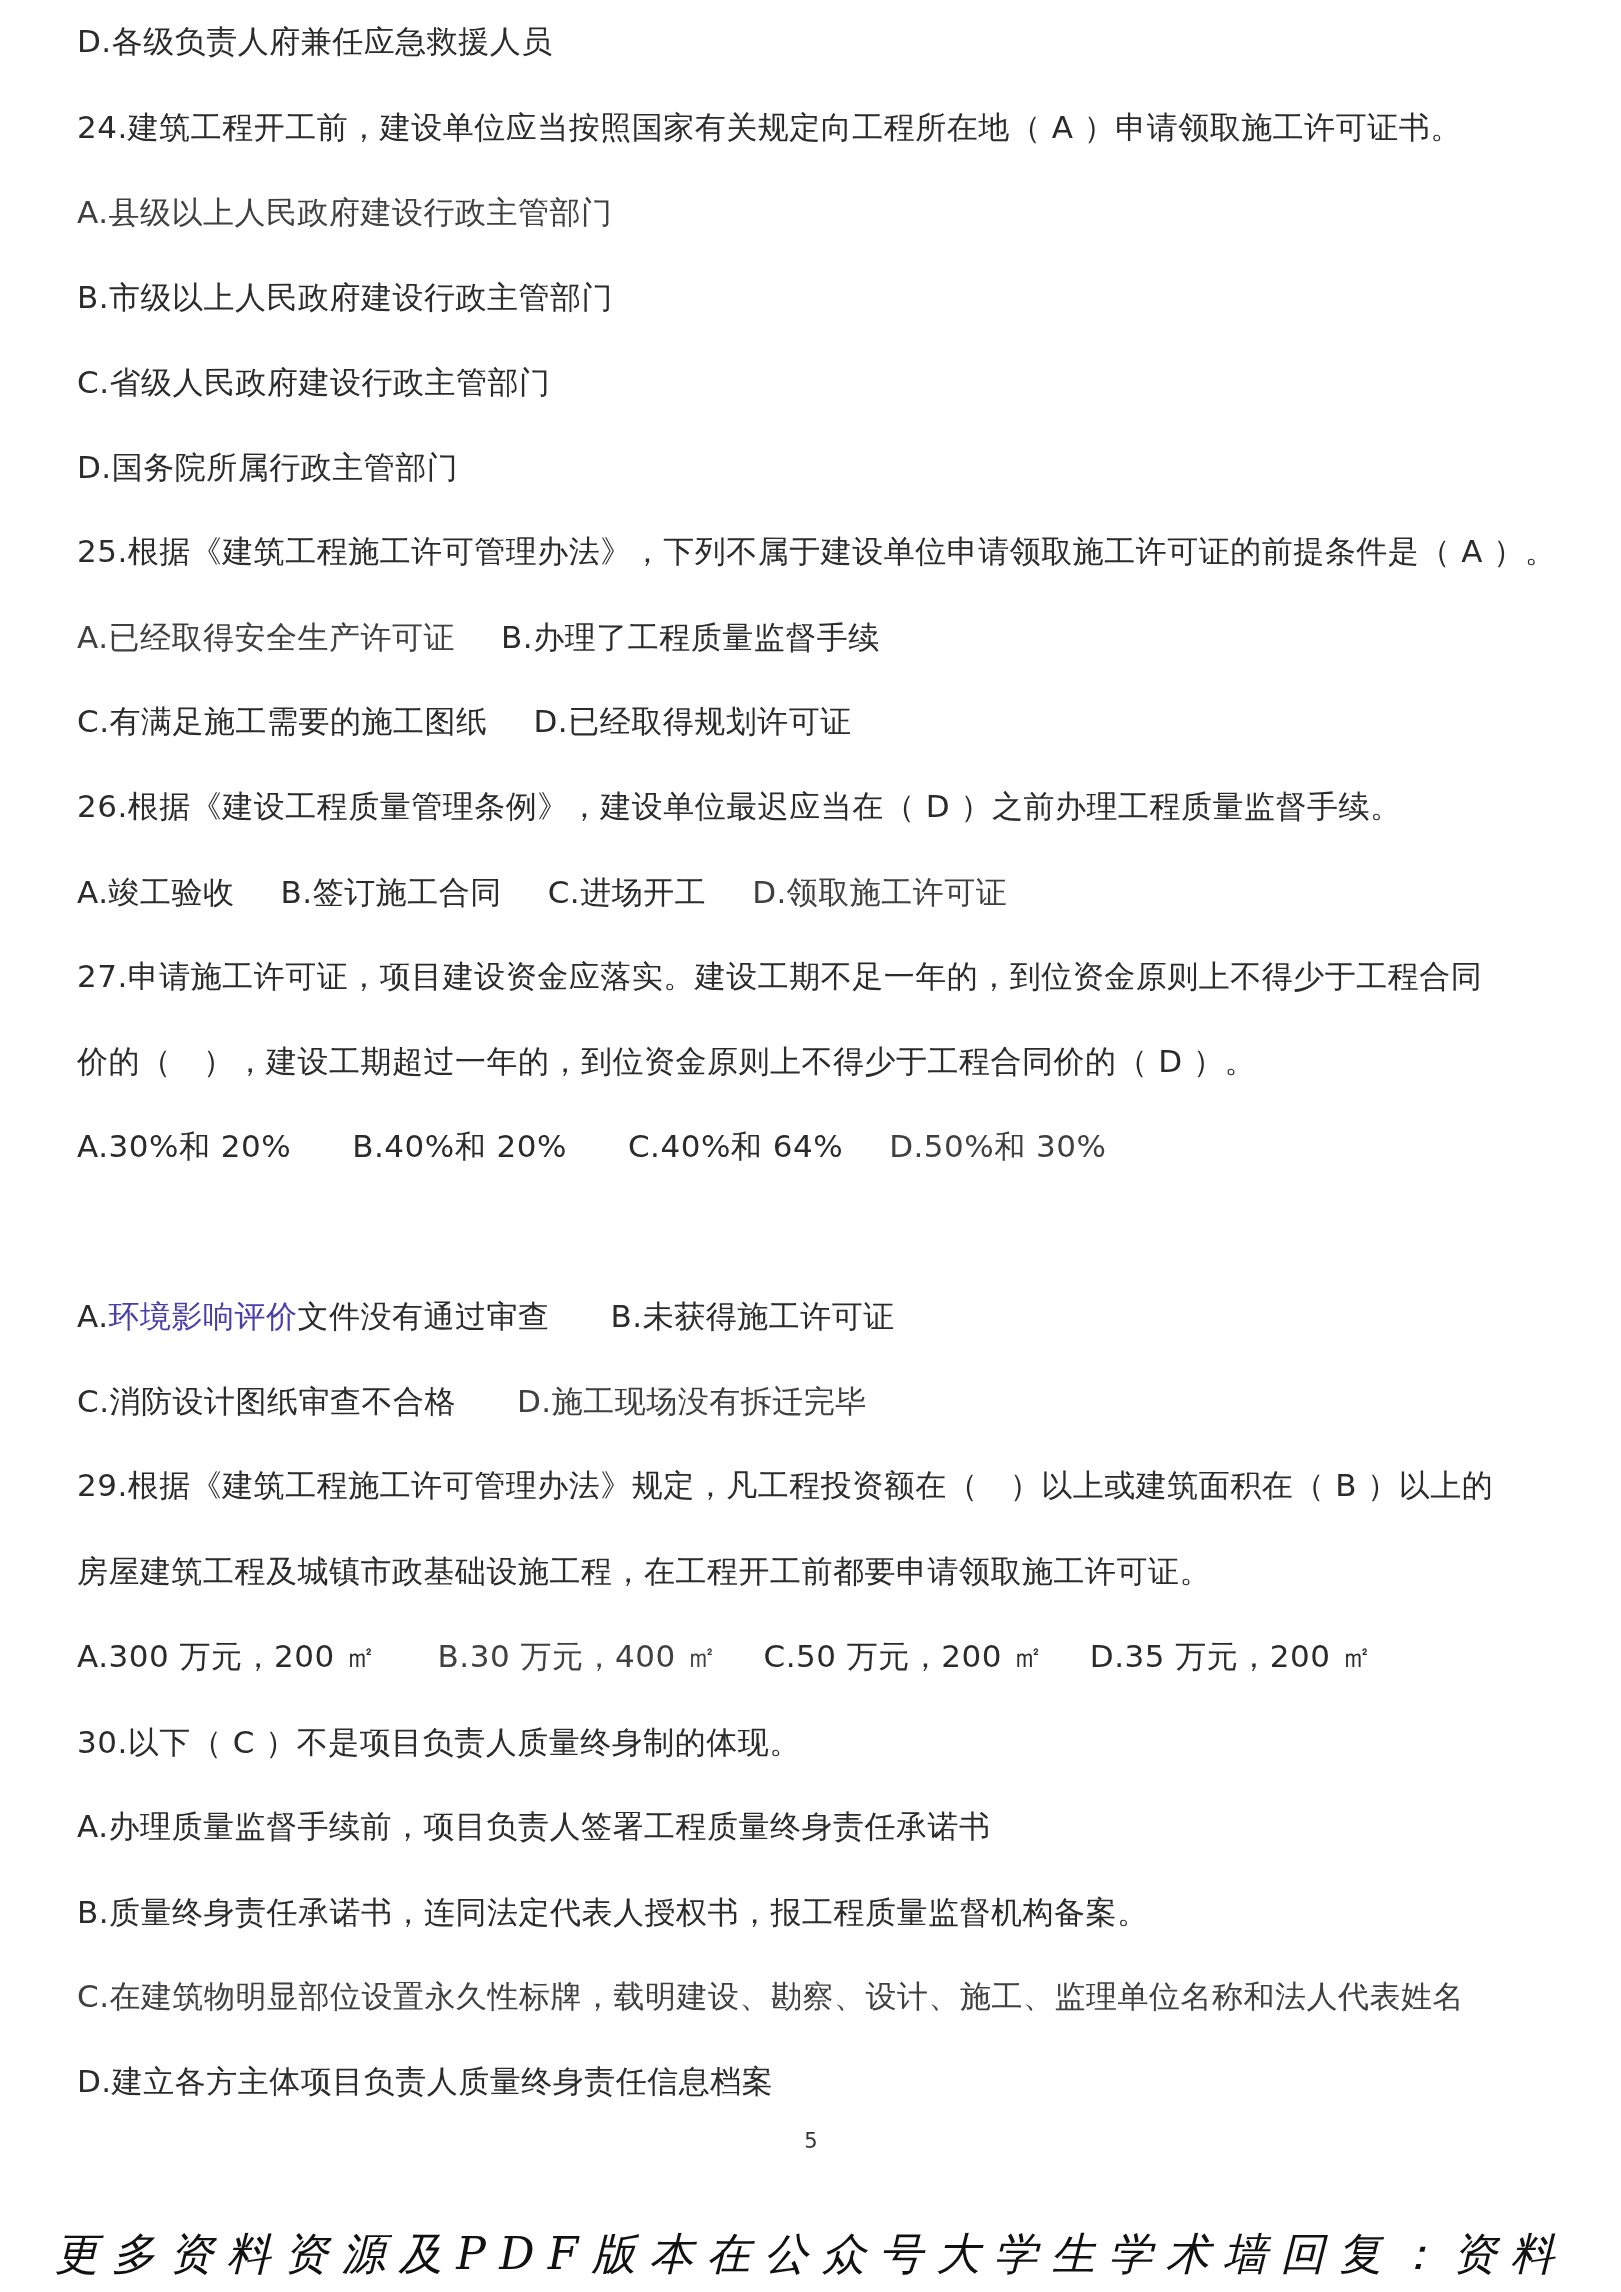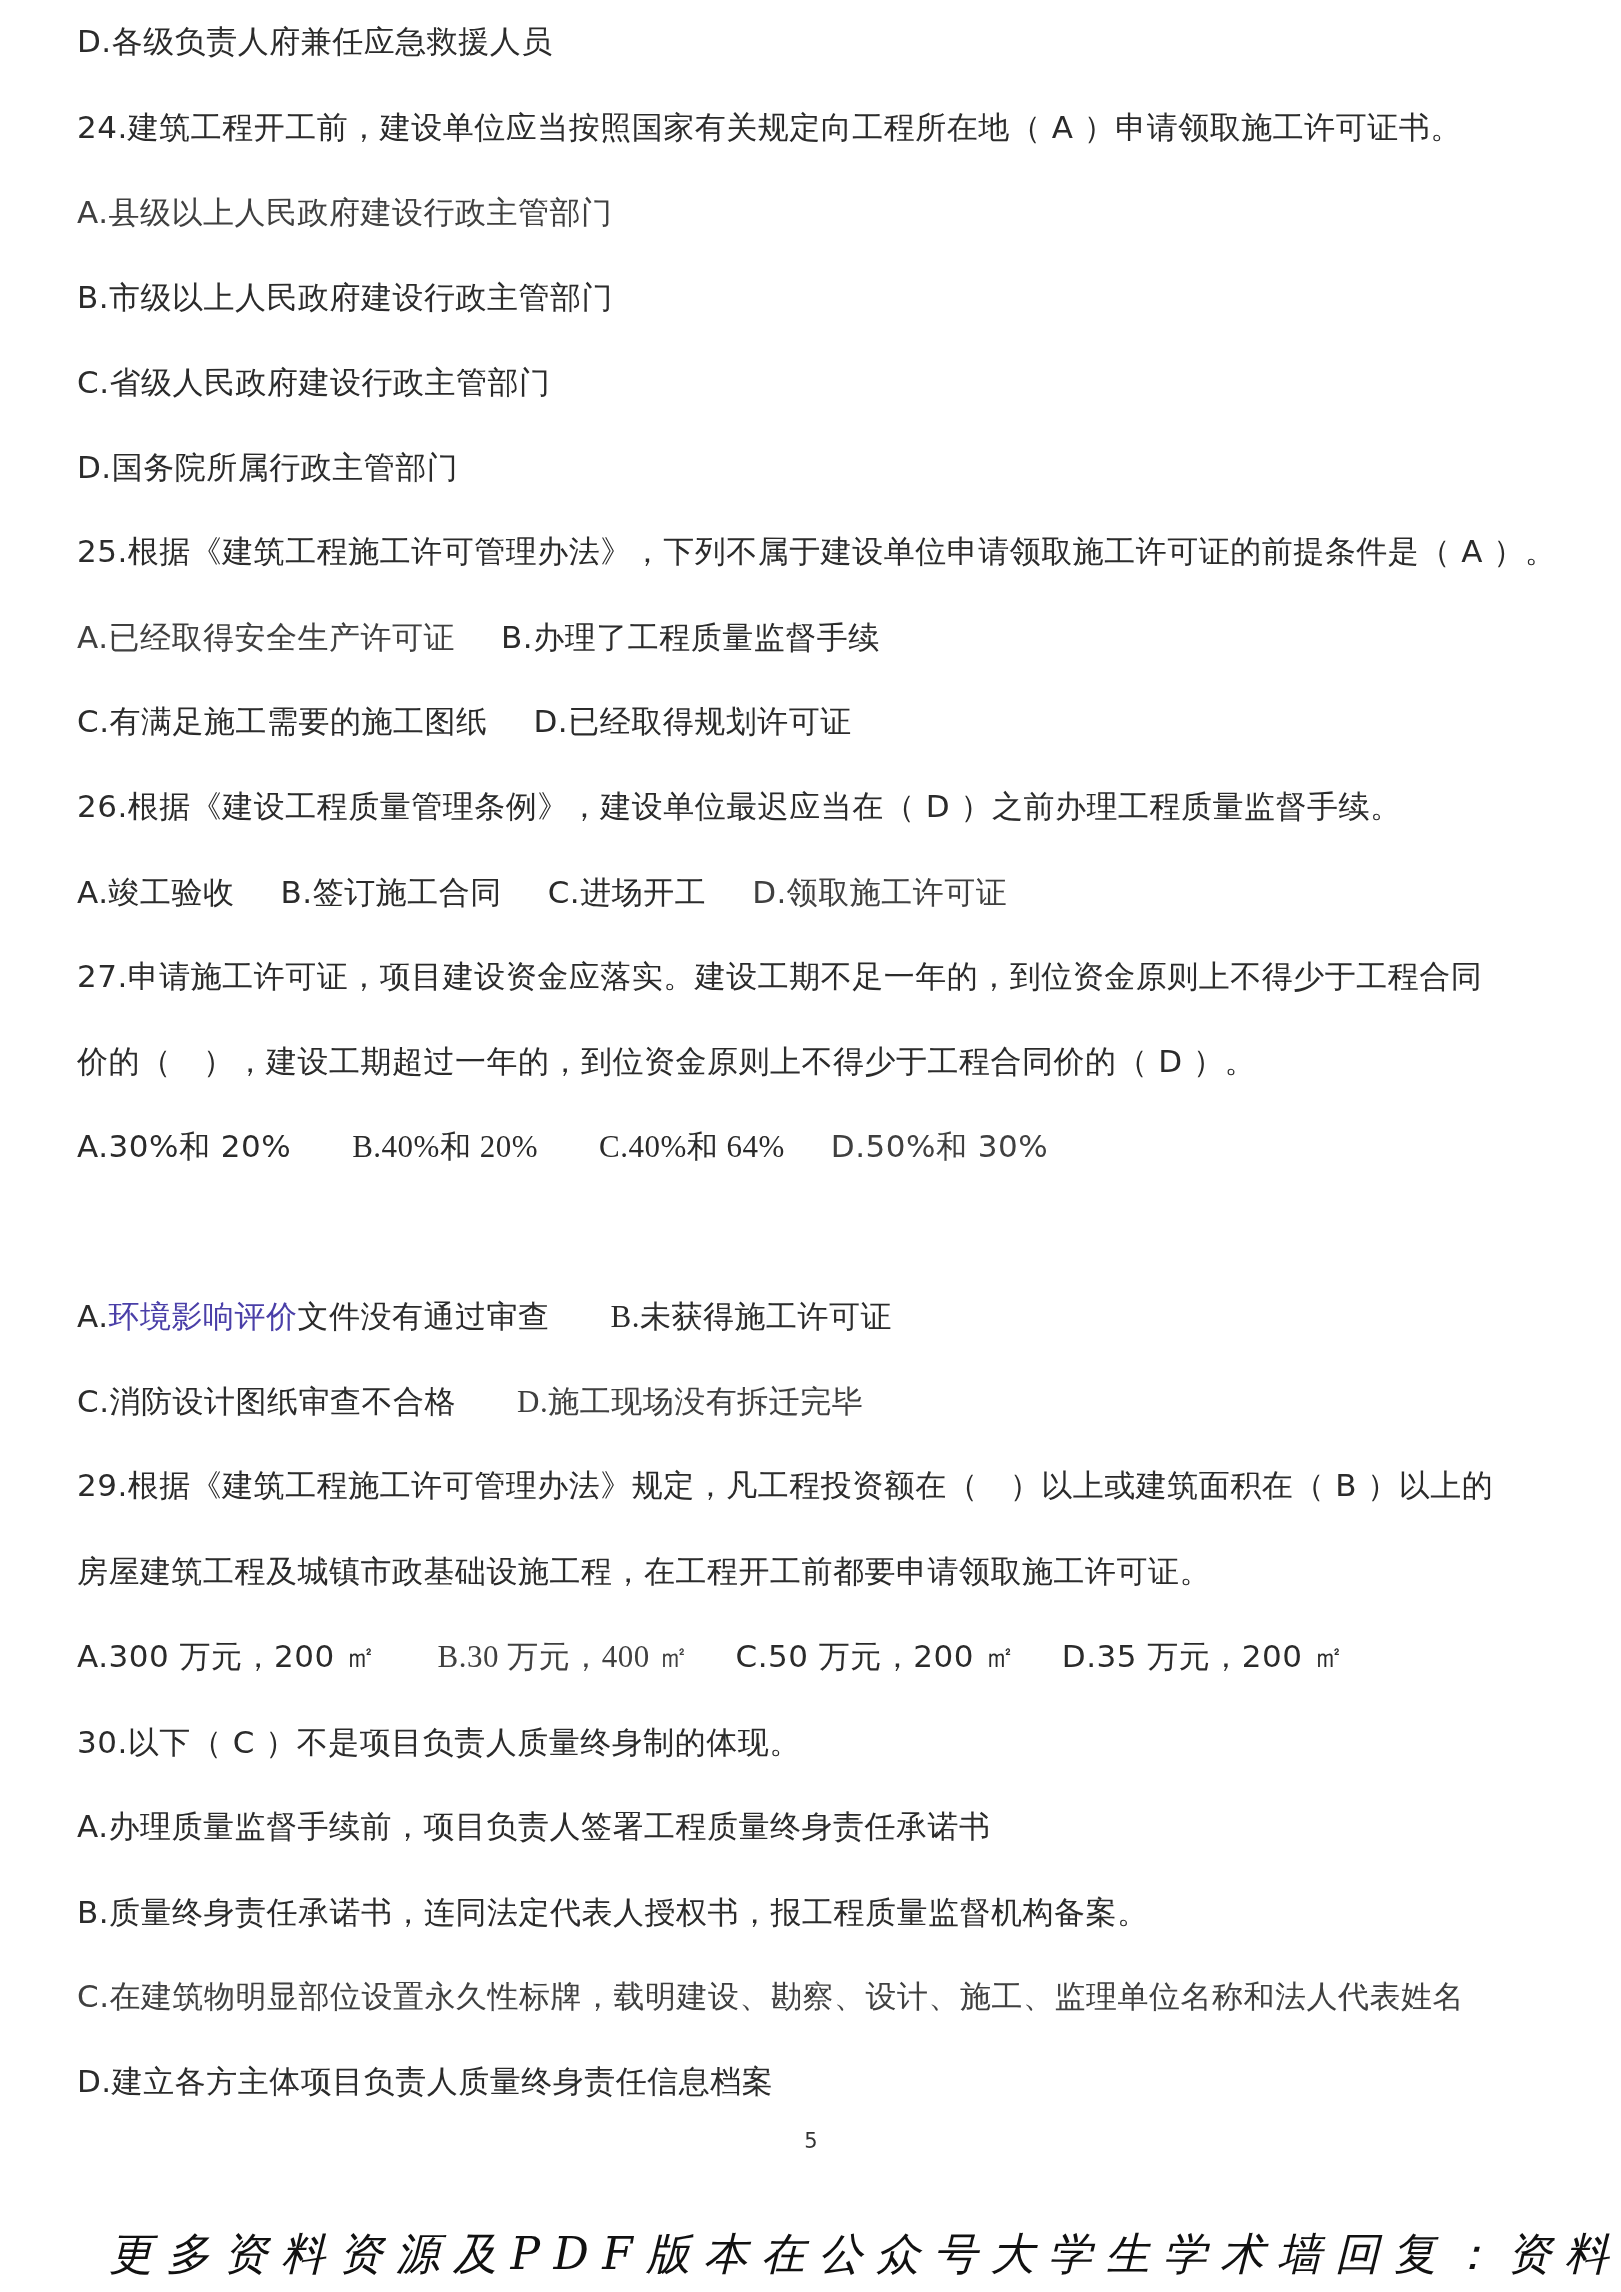--- a/index.html
+++ b/index.html
@@ -30,35 +30,35 @@
     font-size: 31px;
     white-space: nowrap;
     letter-spacing: 0.5px;
   }
   .seg {
     display: inline-block;
   }
   .red { color: #404040; }
   .blue { color: #4a3fa8; }
   .gap-s { margin-left: 46px; }
-  .gap-m { margin-left: 61px; font-family: Liberation Serif, serif; }
+  .gap-m { margin-left: 61px; }
   .page-number {
     position: absolute;
     left: 0;
     width: 1622px;
     text-align: center;
     top: 2129px;
     font-size: 21px;
     color: #333333;
   }
   .footer {
     position: absolute;
     left: 0;
     width: 1622px;
-    text-align: right;
+    text-align: center;
     top: 2225px;
     font-family: "DejaVu Serif", "Liberation Serif", serif;
     font-size: 44px;
     color: #111111;
     letter-spacing: 13.4px;
     font-style: italic;
   }
 </style>
 </head>
 <body>

